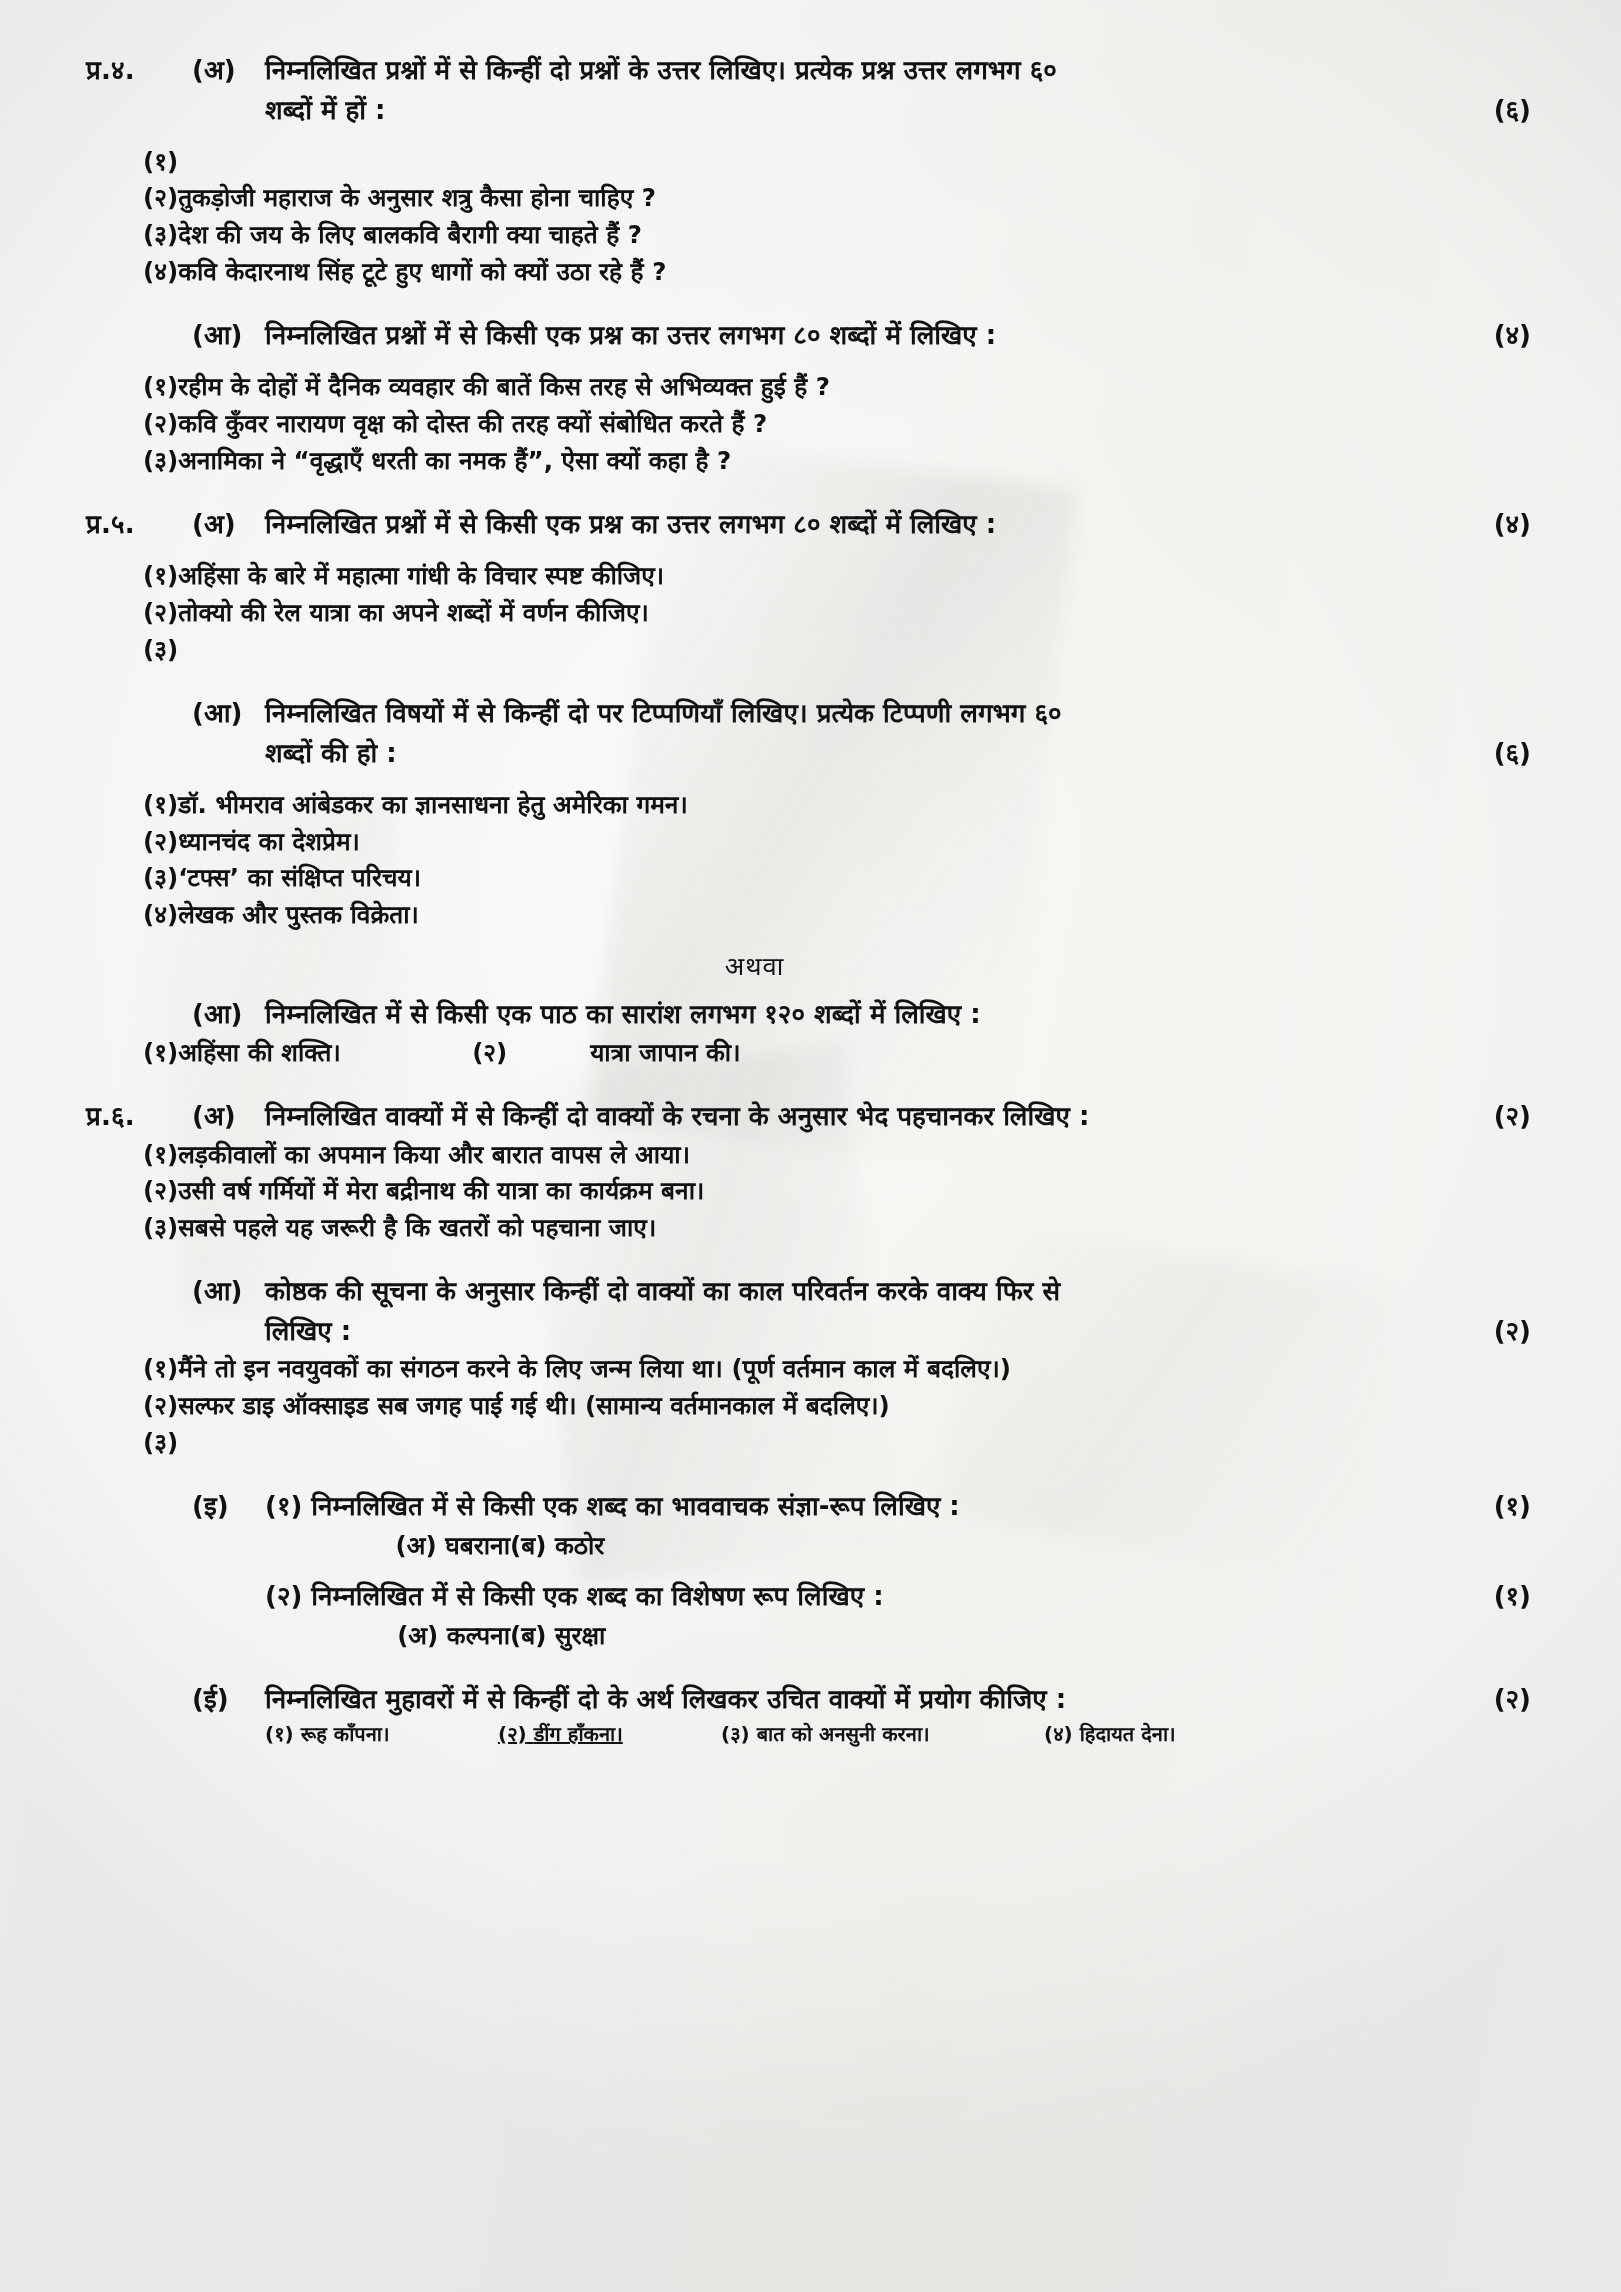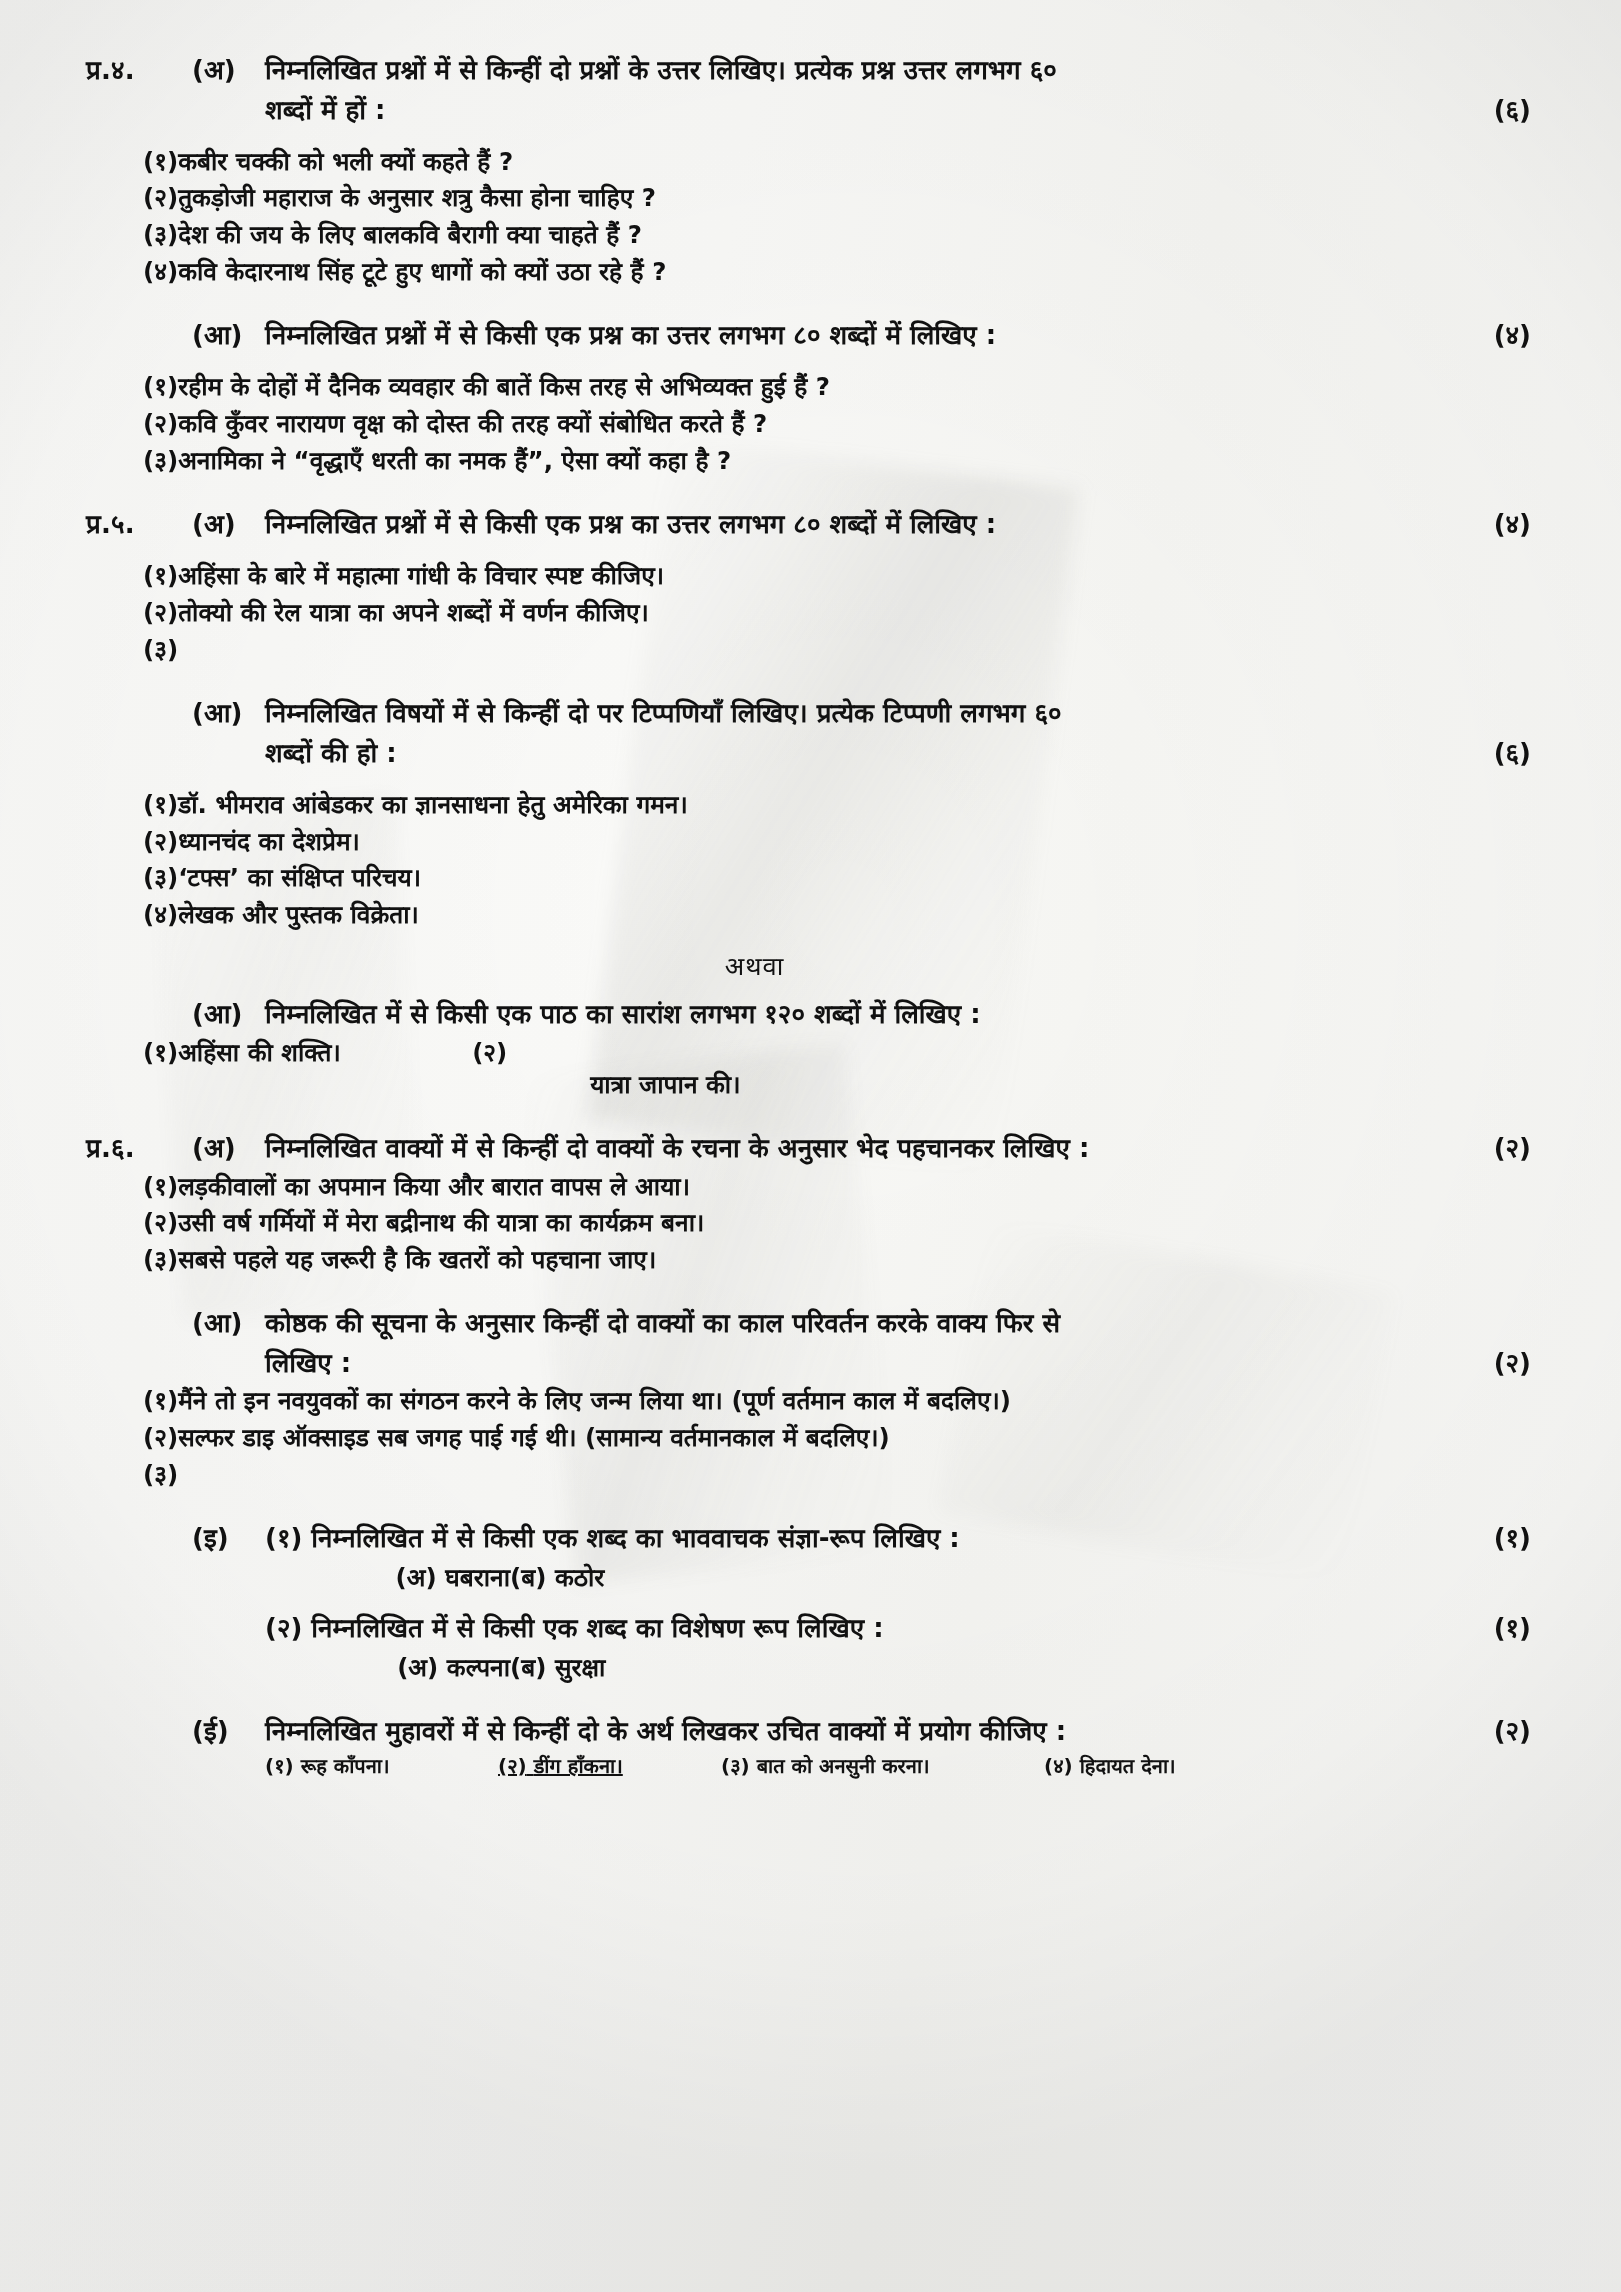--- a/index.html
+++ b/index.html
@@ -126,21 +126,21 @@
     padding-right: 108px;
     box-sizing: border-box;
   }
   .ind-opt { display: flex; }
   .ind-opt .opt-a { flex: 0 0 245px; padding-left: 125px; box-sizing: border-box; font-size: 24.5px; font-weight: 700; text-align: right; }
   .ind-opt .opt-b { flex: 0 0 294px; font-size: 24.5px; font-weight: 600; }
 
   .inline-two { display: flex; }
   .inline-two .it1 { flex: 0 0 294px; font-size: 24.5px; font-weight: 600; }
   .inline-two .it2 { flex: 0 0 118px; font-size: 24.5px; font-weight: 600; }
-  .inline-two .it3 { flex: 1 1 auto; font-size: 24.5px; font-weight: 600; margin-top: 32px; }
+  .inline-two .it3 { flex: 1 1 auto; font-size: 24.5px; font-weight: 600; }
 
   .idioms { display: flex; font-size: 20px; font-weight: 600; }
   .idioms > span { white-space: nowrap; }
   .idioms .g1 { flex: 0 0 233px; }
   .idioms .g2 { flex: 0 0 223px; text-decoration: underline; }
   .idioms .g3 { flex: 0 0 323px; }
   .idioms .g4 { flex: 0 0 auto; }
 </style>
 </head>
 <body>
@@ -163,21 +163,20 @@
     <div class="qnum blank"></div>
     <div class="part blank"></div>
     <div class="body">शब्दों में हों :</div>
     <div class="marks">(६)</div>
   </div>
 
   <div class="spacer-sm"></div>
 
   <div class="subrow">
     <div class="idx">(१)</div>
-    <div class="txt">कबीर चक्की को भली क्यों कहते हैं ?</div>
     <div class="marks blank"></div>
   </div>
   <div class="subrow">
     <div class="idx">(२)</div>
     <div class="txt">तुकड़ोजी महाराज के अनुसार शत्रु कैसा होना चाहिए ?</div>
     <div class="marks blank"></div>
   </div>
   <div class="subrow">
     <div class="idx">(३)</div>
     <div class="txt">देश की जय के लिए बालकवि बैरागी क्या चाहते हैं ?</div>

